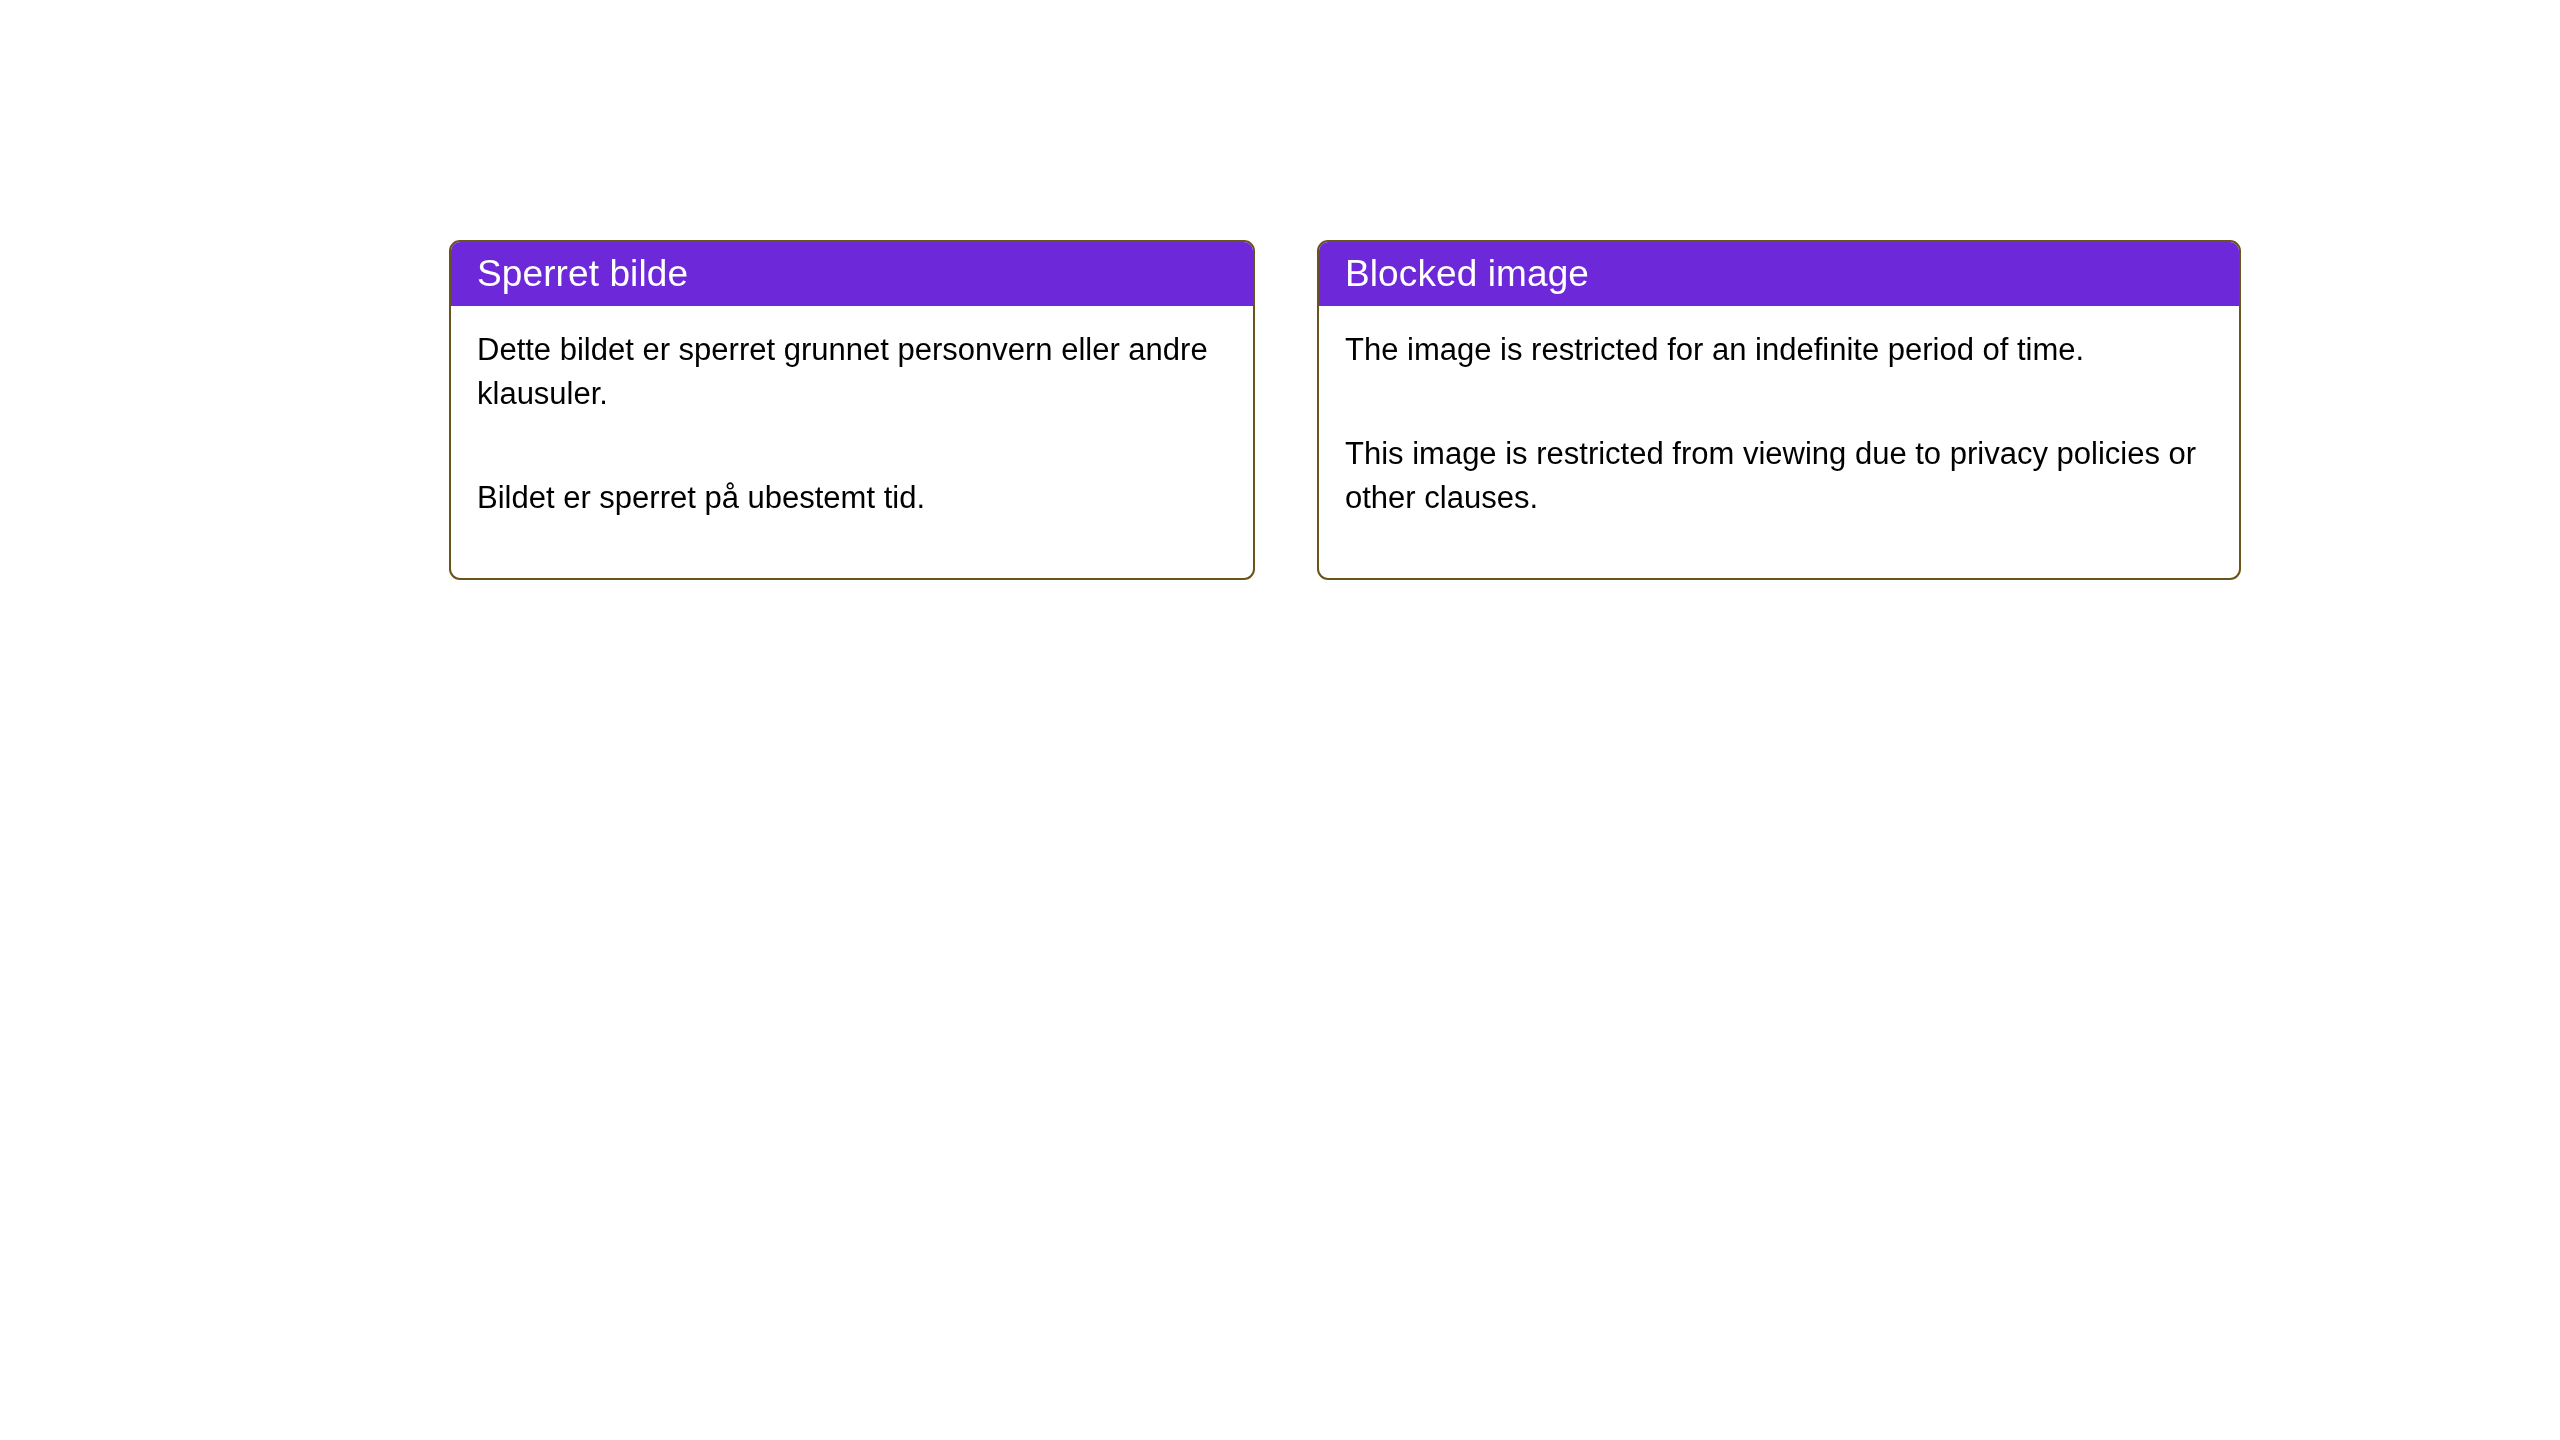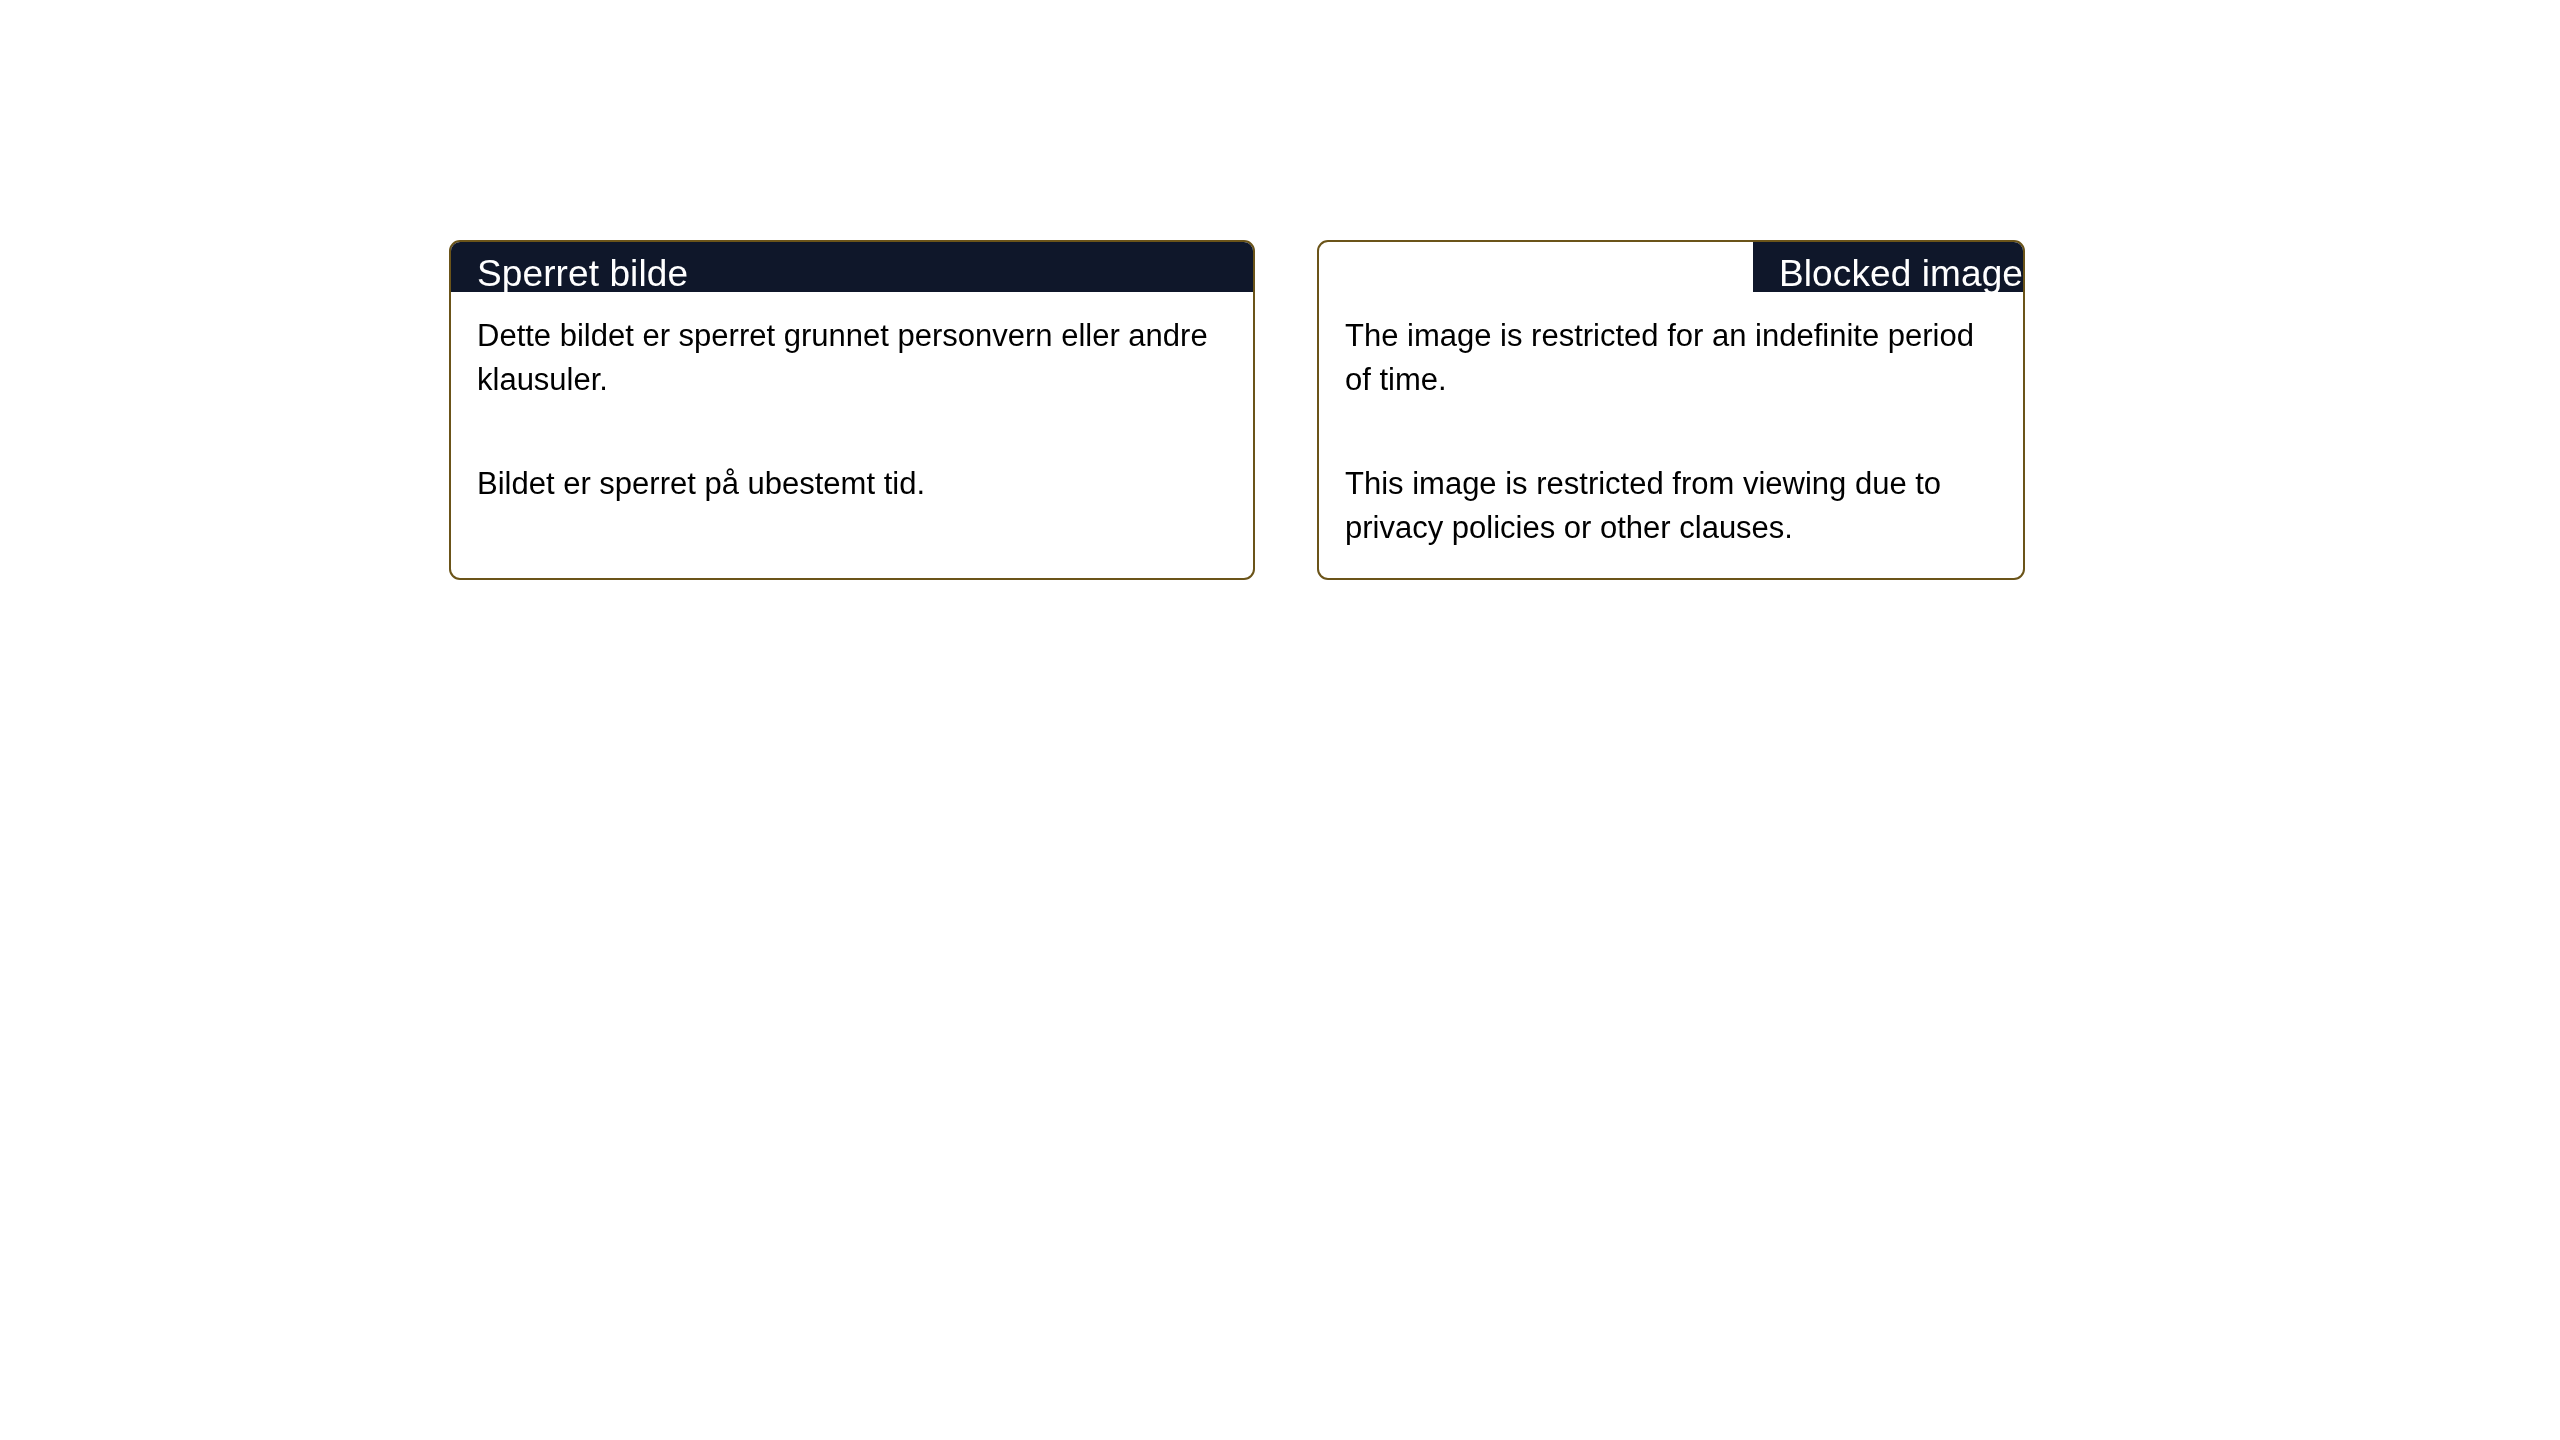--- a/index.html
+++ b/index.html
@@ -34,32 +34,31 @@
     display: flex;
     flex-direction: column;
   }
 
   .notice-card.card-no {
     width: 806px;
     min-height: 340px;
   }
 
   .notice-card.card-en {
-    width: 708px;
+    width: 924px;
     min-height: 340px;
-    align-items: flex-end;
   }
 
   .card-header {
-    background: #0f172a;
+    background: #6d28d9;
     color: #ffffff;
     font-size: 37px;
     line-height: 1;
     letter-spacing: 0.1px;
-    padding: 13px 0 0 26px;
+    padding: 13px 0 14px 26px;
     white-space: nowrap;
   }
 
   .card-body {
     padding: 22px 26px 26px 26px;
     color: #000000;
     font-size: 31px;
     line-height: 44px;
     flex: 1 1 auto;
     border-radius: 15px;

